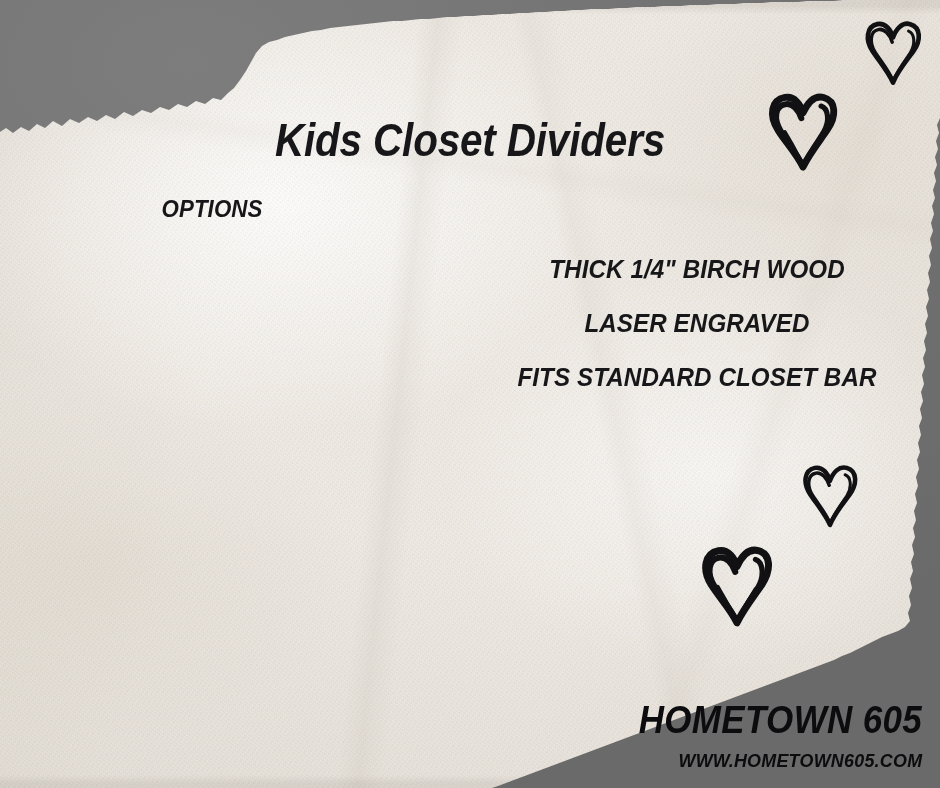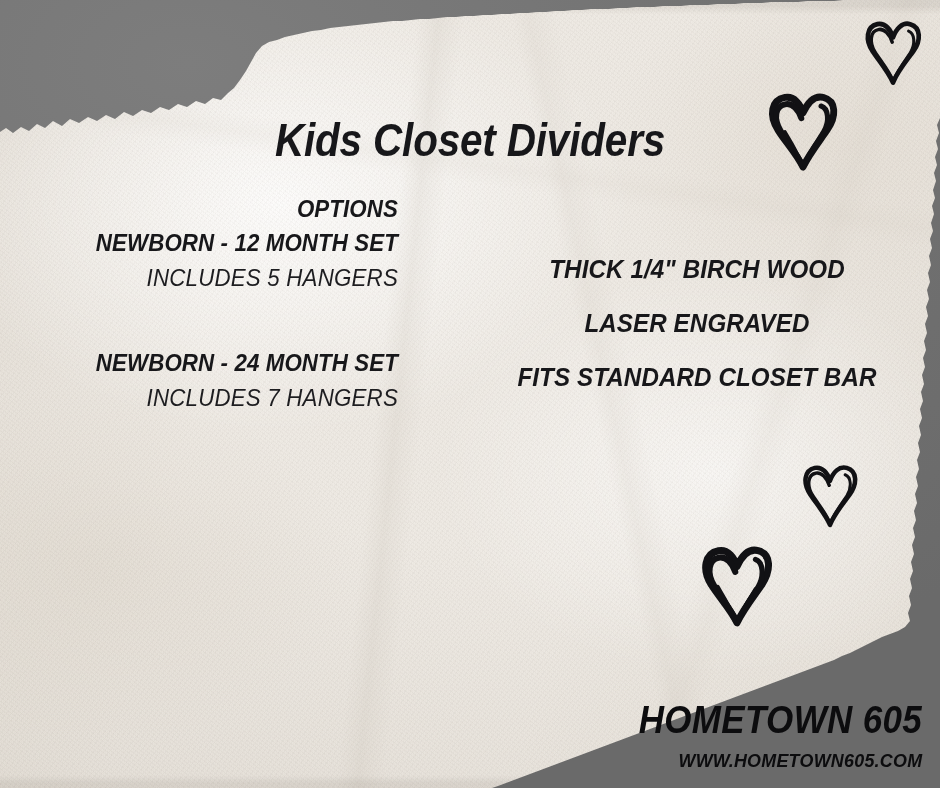--- a/index.html
+++ b/index.html
@@ -63,21 +63,21 @@
   
   .title{
     position:absolute;left:0;right:0;top:113px;text-align:center;
     font-size:46px;font-weight:700;color:#17171a;letter-spacing:-.2px;
     font-stretch:condensed;
     transform:scaleX(.88);transform-origin:50% 50%;
     white-space:nowrap;
   }
 
   .col{position:absolute;}
-  .col-left{left:12px;top:192px;width:400px;text-align:right;}
+  .col-left{left:12px;top:192px;width:400px;text-align:center;}
   .col-right{left:497px;top:242px;width:400px;text-align:center;}
 
   .opt-block{margin-bottom:0;}
   .lbl{
     font-weight:700;color:#17171a;font-size:24px;line-height:34px;
     letter-spacing:.1px;white-space:nowrap;
     transform:scaleX(.93);transform-origin:50% 50%;
   }
   .lbl.small{font-size:22px;}
   .sub{
@@ -164,31 +164,23 @@
     <div class="creases"></div>
     <div class="rim"></div>
   </div>
 
   <div class="title">Kids Closet Dividers</div>
 
   <div class="col col-left">
 
     <div class="lbl">OPTIONS</div>
 
-    <div class="opt-block">
-      <div class="lbl">NEWBORN - 12 MONTH SET</div>
-      <div class="sub">INCLUDES 5 HANGERS</div>
-    </div>
 
     <div class="gap-a"></div>
 
-    <div class="opt-block">
-      <div class="lbl">NEWBORN - 24 MONTH SET</div>
-      <div class="sub">INCLUDES 7 HANGERS</div>
-    </div>
 
     <div class="gap-b"></div>
 
 
     <div class="gap-c"></div>
 
 
   </div>
 
   <div class="col col-right">

